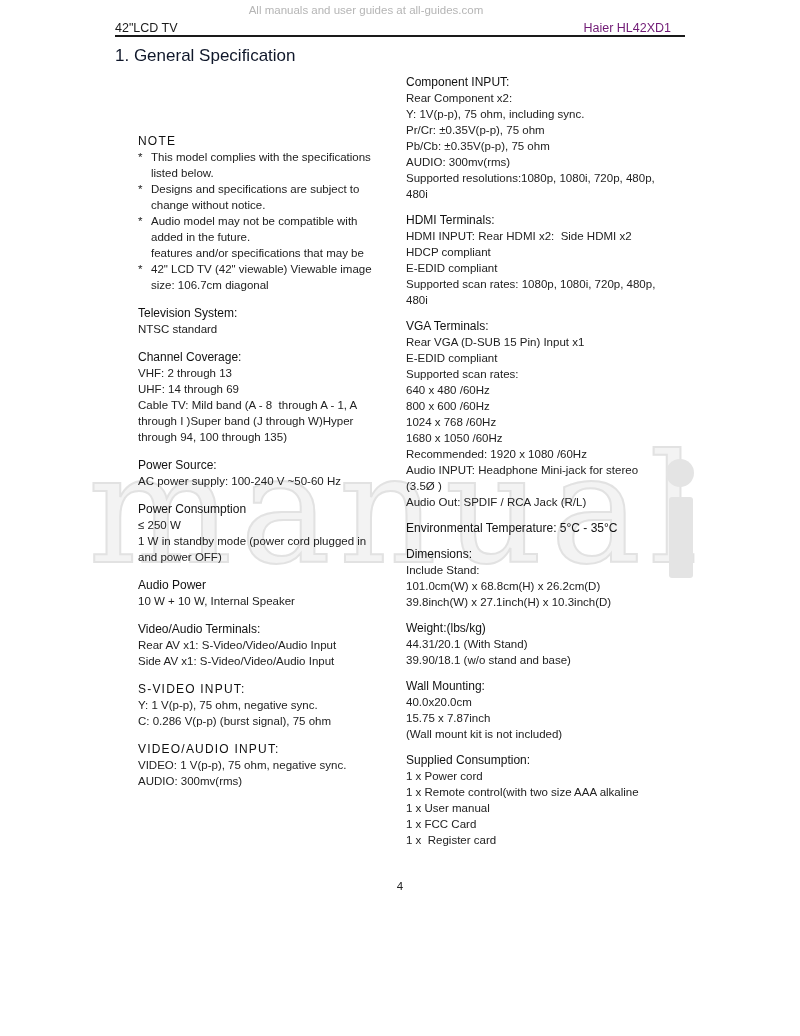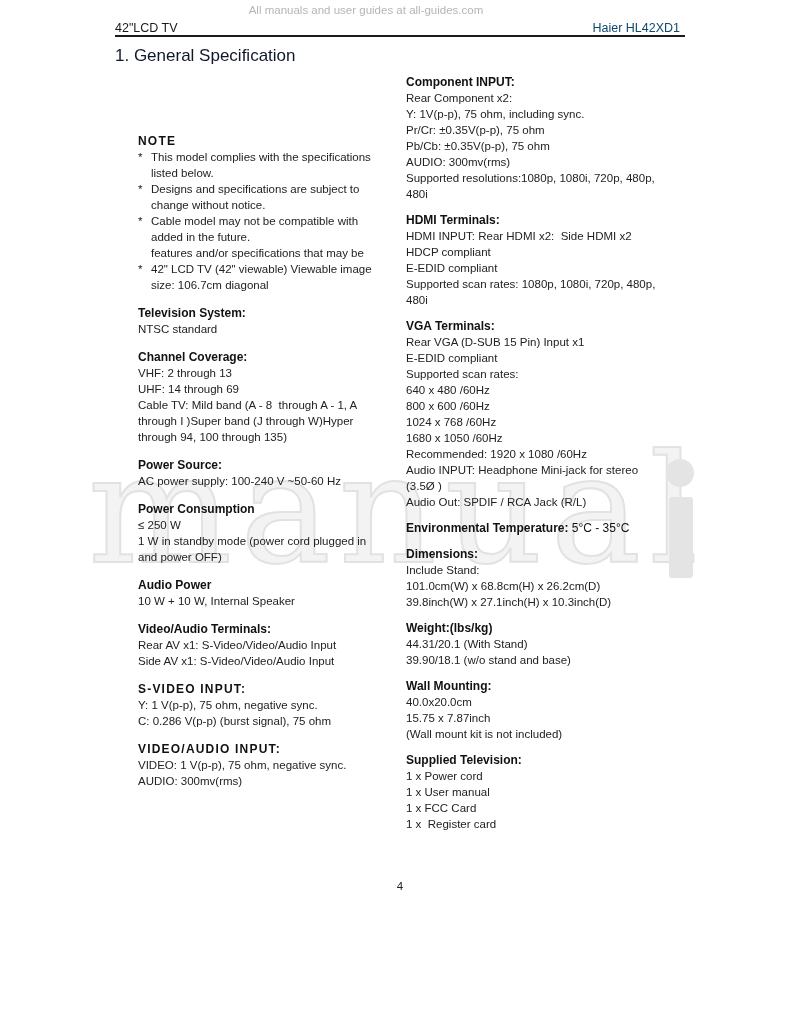--- a/index.html
+++ b/index.html
@@ -19,22 +19,22 @@
     font-size: 11.5px; color: #b5b5b5;
     z-index: 3;
   }
 
   
   #header-left {
     position: absolute; top: 21px; left: 115px;
     font-size: 12.5px; color: #1a1a1a; z-index: 3;
   }
   #header-right {
-    position: absolute; top: 21px; right: 120px;
-    font-size: 12.5px; color: #0c4a6e; z-index: 3; padding-left: 6px;
+    position: absolute; top: 21px; right: 129px;
+    font-size: 12.5px; color: #701a75; z-index: 3; padding-left: 6px;
   }
   #header-rule {
     position: absolute; top: 35px; left: 115px;
     width: 570px; height: 2px; background: #1a1a1a; z-index: 3;
   }
   #page-title {
     position: absolute; top: 46px; left: 115px;
     font-size: 17px; color: #0f172a; z-index: 3;
   }
 
@@ -64,21 +64,21 @@
     position: absolute; left: 138px; top: 133px; width: 268px;
     z-index: 2;
   }
   #right-col {
     position: absolute; left: 406px; top: 74px; width: 284px;
     z-index: 2;
   }
   .section { margin-bottom: 10px; }
   #left-col .section { margin-bottom: 12px; }
   .heading { font-size: 12px; line-height: 16px; white-space: pre; color: #111; }
-  .heading .hb { font-weight: bold; margin-top: 32px; }
+  .heading .hb { font-weight: normal; margin-top: 32px; }
   .heading.caps .hb { letter-spacing: 1.2px; }
   .line {
     font-size: 11.5px; line-height: 16px; white-space: pre; color: #222;
   }
   .line.center { white-space: normal; }
   .line.indent { padding-left: 28px; }
   .bullet { display: flex; }
   .bullet .marker {
     flex: 0 0 13px; width: 13px;
     font-size: 11.5px; line-height: 16px; color: #222;
@@ -121,21 +121,21 @@
       <div class="bullet">
         <span class="marker">*</span>
         <span class="btext">
           <div>Designs and specifications are subject to</div>
           <div>change without notice.</div>
         </span>
       </div>
       <div class="bullet">
         <span class="marker">*</span>
         <span class="btext">
-          <div>Cable model may not be compatible with</div>
+          <div>Audio model may not be compatible with</div>
           <div>added in the future.</div>
           <div>features and/or specifications that may be</div>
         </span>
       </div>
       <div class="bullet">
         <span class="marker">*</span>
         <span class="btext">
           <div>42" LCD TV (42" viewable) Viewable image</div>
           <div>size: 106.7cm diagonal</div>
         </span>
@@ -230,21 +230,22 @@
       <div class="line">44.31/20.1 (With Stand)</div>
       <div class="line">39.90/18.1 (w/o stand and base)</div>
     </div>
     <div class="section">
       <div class="heading"><span class="hb">Wall Mounting:</span></div>
       <div class="line">40.0x20.0cm</div>
       <div class="line">15.75 x 7.87inch</div>
       <div class="line">(Wall mount kit is not included)</div>
     </div>
     <div class="section">
-      <div class="heading"><span class="hb">Supplied Television:</span></div>
+      <div class="heading"><span class="hb">Supplied Consumption:</span></div>
       <div class="line">1 x Power cord</div>
+      <div class="line">1 x Remote control(with two size AAA alkaline</div>
       <div class="line">1 x User manual</div>
       <div class="line">1 x FCC Card</div>
       <div class="line">1 x  Register card</div>
     </div>
   </div>
 
 <div id="page-number">4</div>
 
 </body></html>

